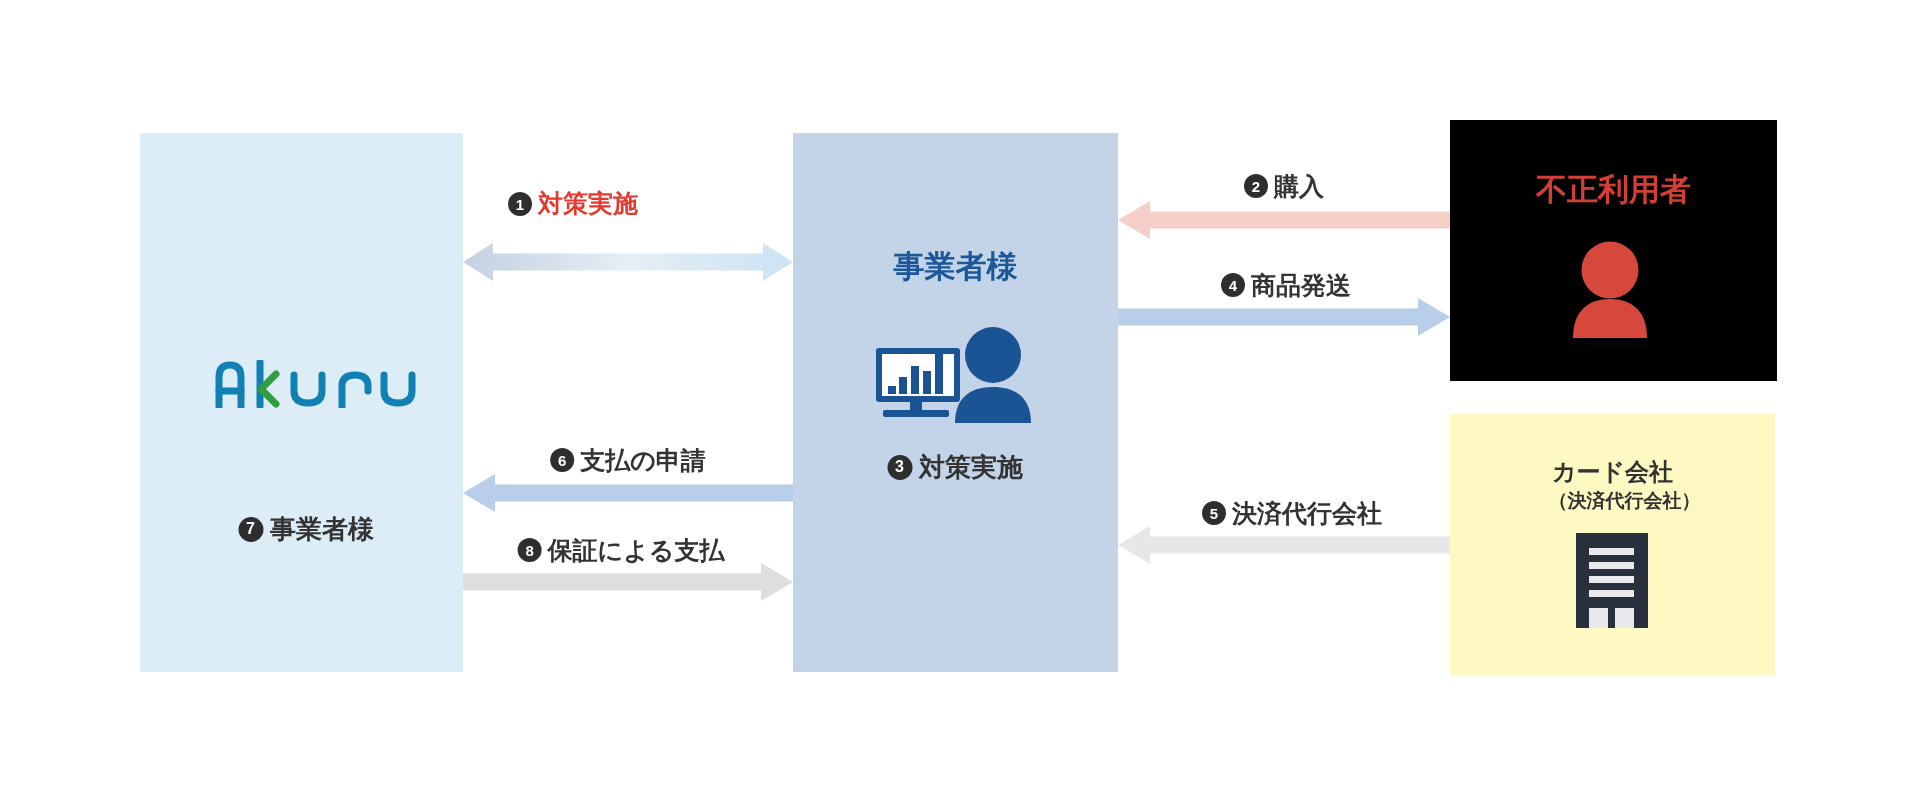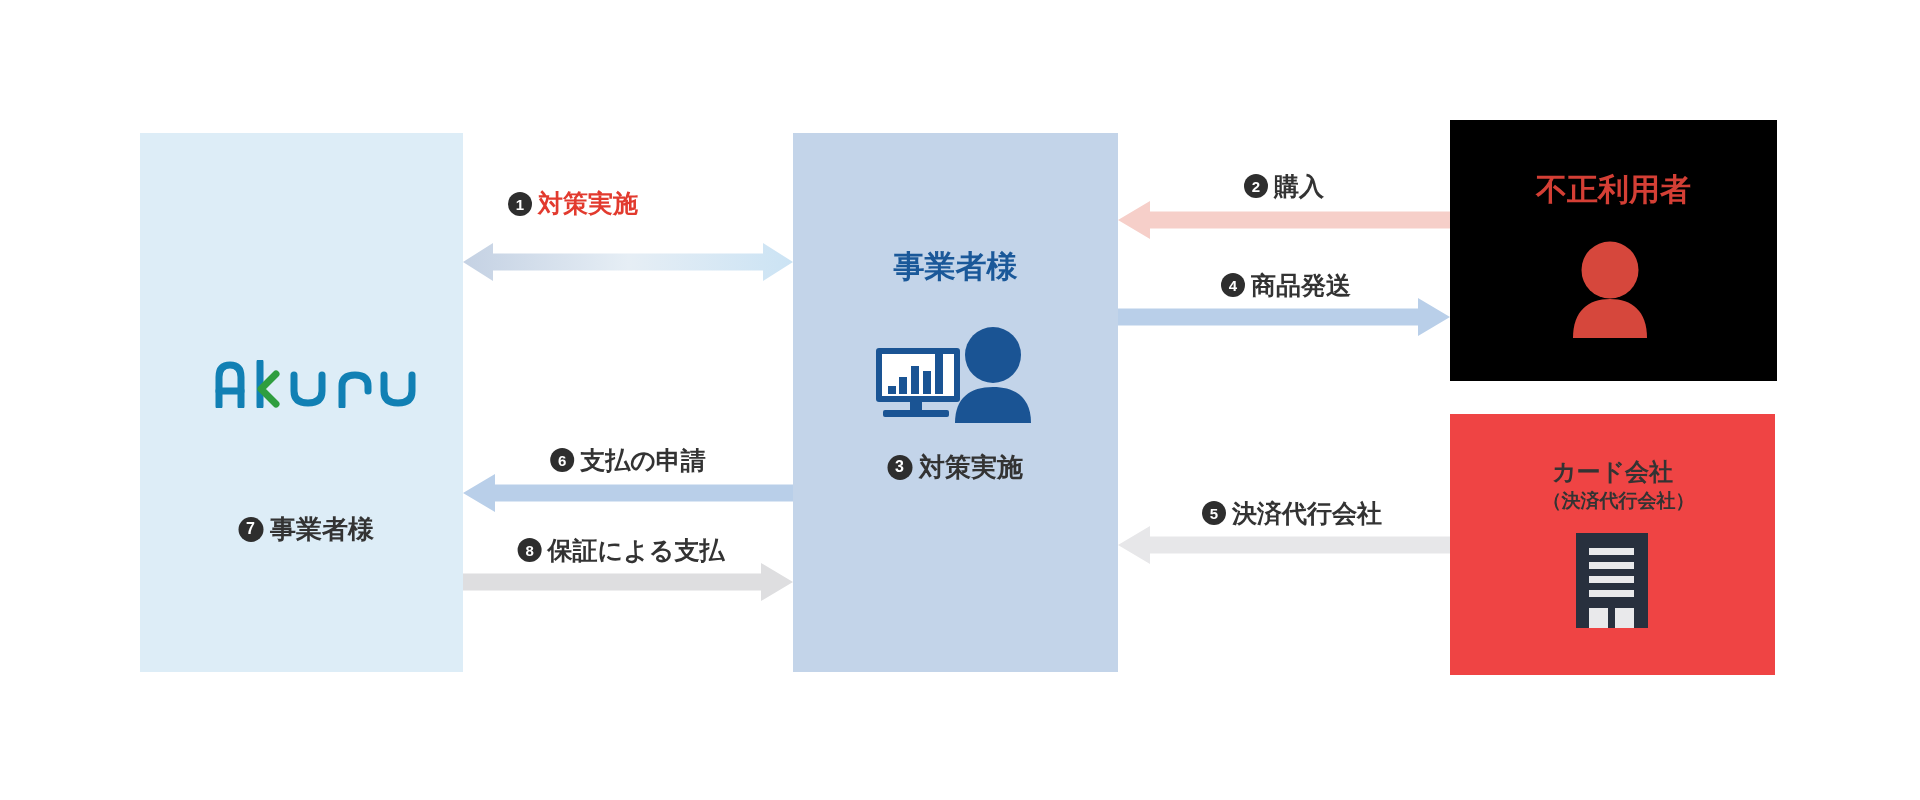--- a/index.html
+++ b/index.html
@@ -4,27 +4,27 @@
 <style>
   html,body{margin:0;padding:0;background:#ffffff;}
   .canvas{
     position:relative;width:1920px;height:800px;background:#ffffff;overflow:hidden;
     font-family:"Liberation Sans","DejaVu Sans",sans-serif;
   }
   .box{position:absolute;}
   .box-akuru{left:140px;top:133px;width:323px;height:539px;background:#ddedf7;}
   .box-business{left:793px;top:133px;width:325px;height:539px;background:#c3d4e9;}
   .box-fraud{left:1450px;top:120px;width:327px;height:261px;background:#000000;}
-  .box-card{left:1450px;top:414px;width:325px;height:261px;background:#ef4444;}
+  .box-card{left:1450px;top:414px;width:325px;height:261px;background:#fef9c3;}
 
   .entity-title{position:absolute;text-align:center;font-weight:bold;white-space:nowrap;}
   .title-business{left:0;width:325px;top:113px;font-size:31px;color:#1a5899;}
   .title-fraud{left:0;width:327px;top:49px;font-size:31px;color:#d43f35;}
   .title-card{left:0;width:325px;top:42px;font-size:24px;color:#333333;}
-  .subtitle-card{left:6px;width:325px;top:74px;font-size:19px;color:#333333;}
+  .subtitle-card{left:12px;width:325px;top:74px;font-size:19px;color:#333333;}
 
   .logo-akuru{position:absolute;left:74px;top:227px;}
   .icon-business{position:absolute;left:81px;top:194px;}
   .icon-fraud{position:absolute;left:120px;top:118px;}
   .icon-card{position:absolute;left:126px;top:119px;}
 
   .arrow{position:absolute;line-height:0;}
   .arrow-1{left:463px;top:243px;}
   .arrow-2{left:1118px;top:201px;}
   .arrow-4{left:1118px;top:298px;}

